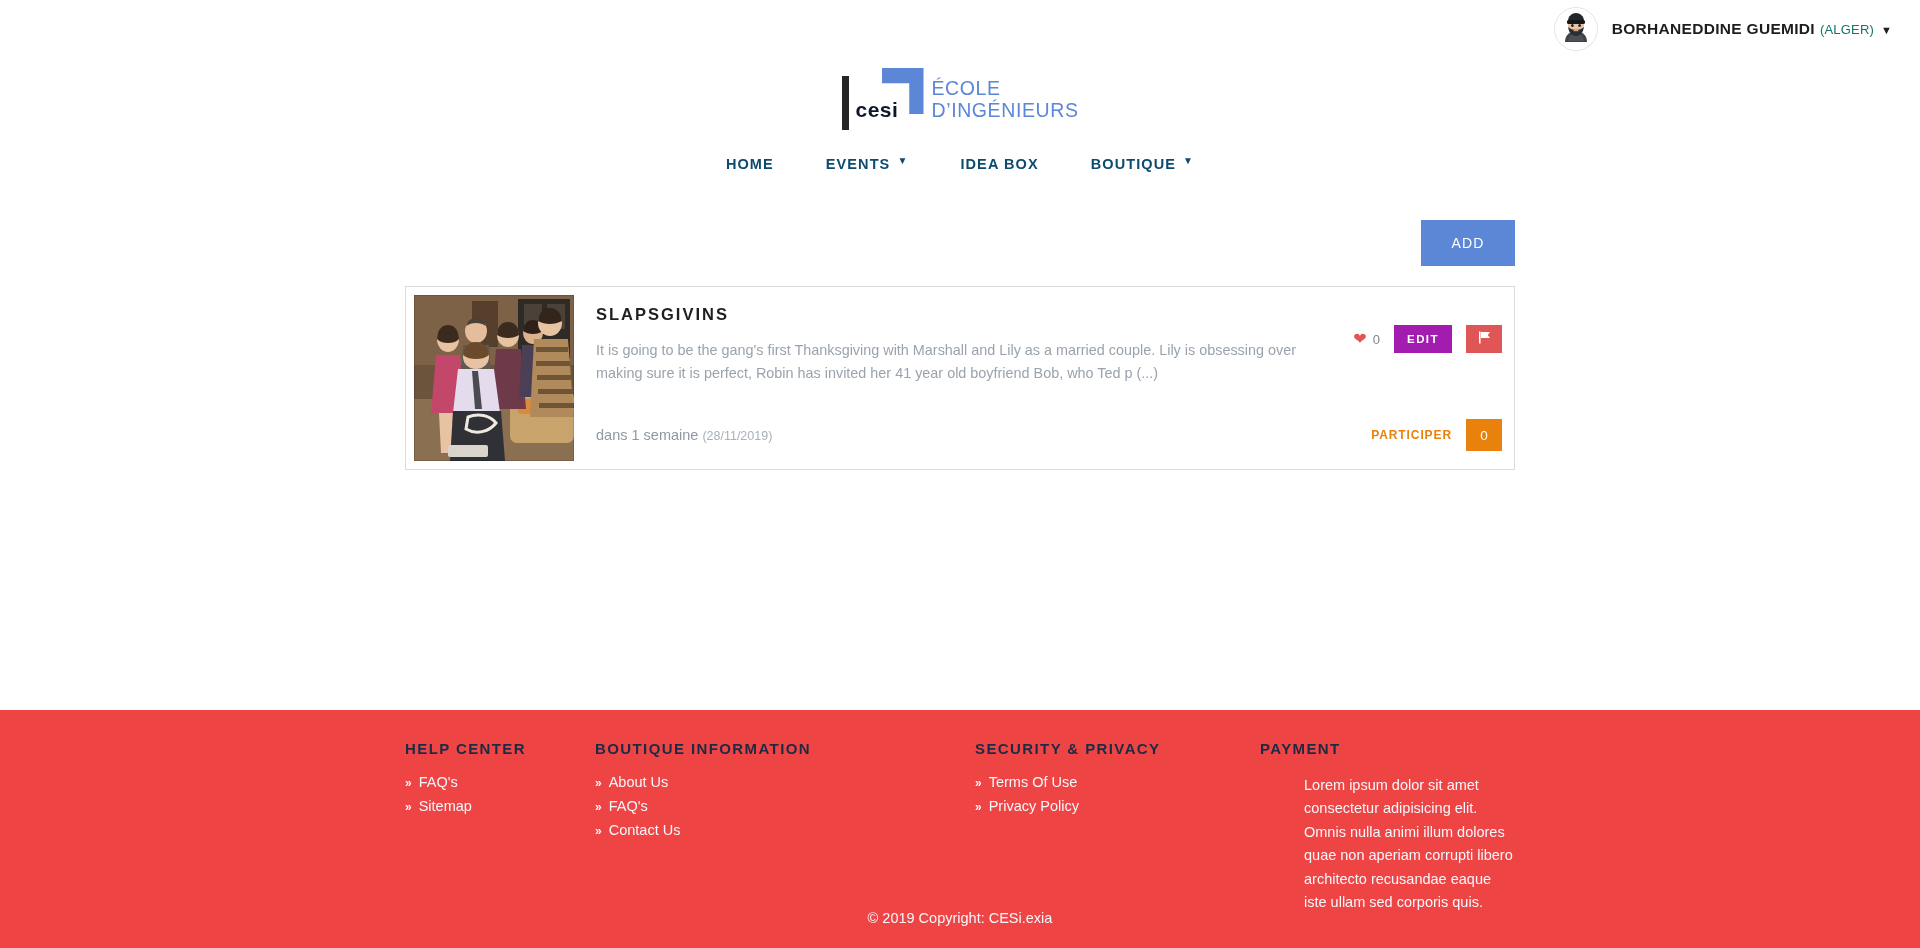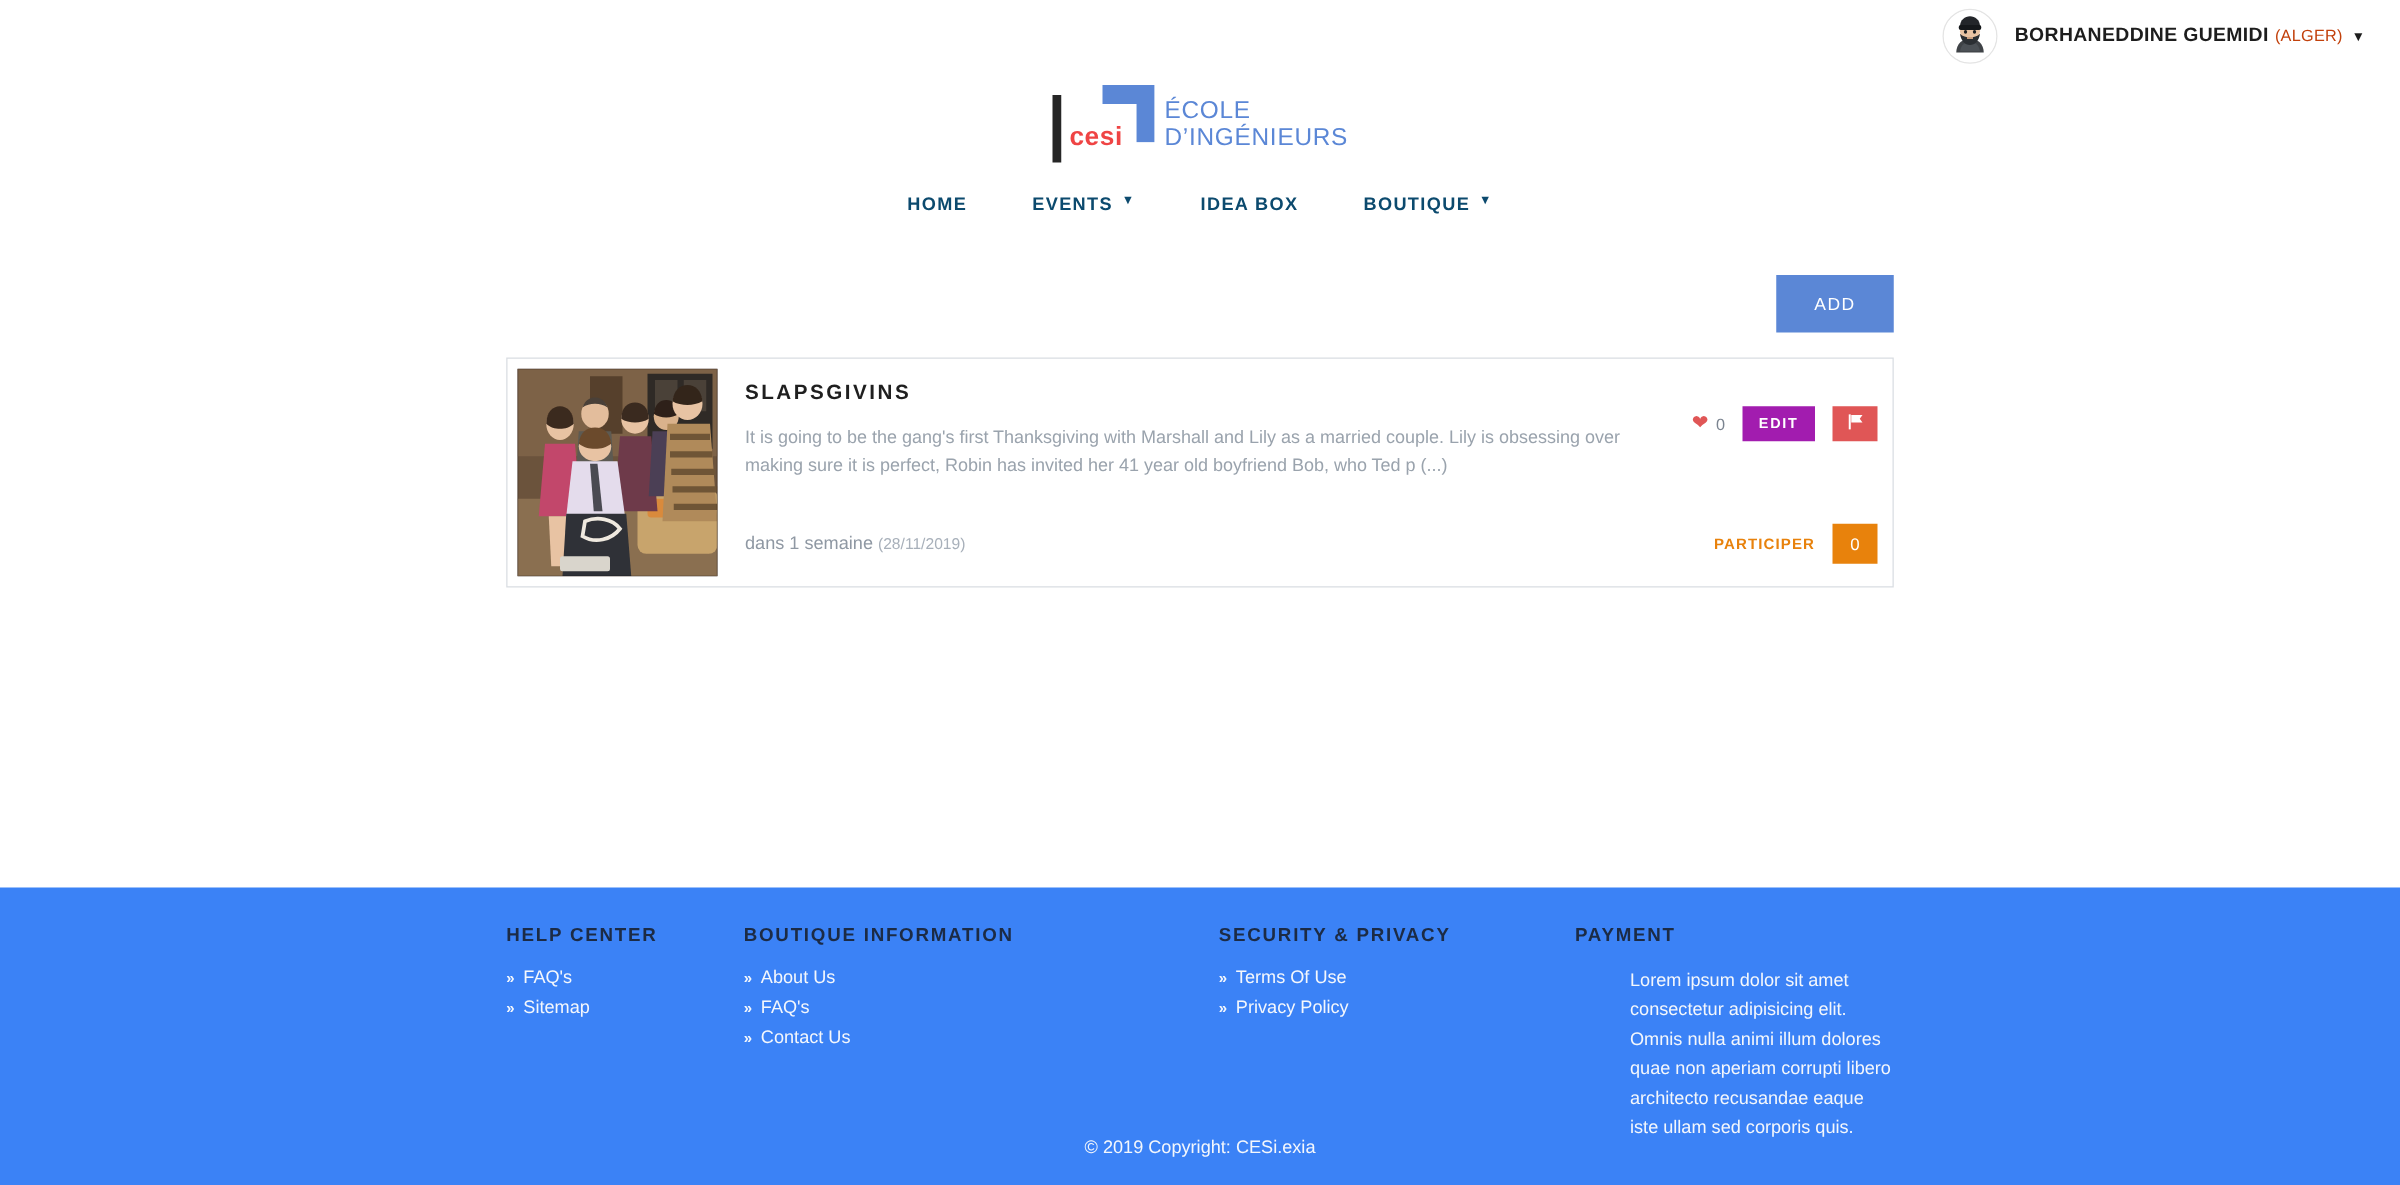--- a/index.html
+++ b/index.html
@@ -38,21 +38,21 @@
   }
   .avatar svg { display: block; }
   .user-name {
     font-size: 15.5px;
     font-weight: bold;
     letter-spacing: .3px;
     color: #1d1d1d;
   }
   .user-city {
     font-size: 13px;
-    color: #c2410c;
+    color: #0f766e;
     letter-spacing: .2px;
     margin-left: 5px;
   }
   .caret-down {
     margin-left: 7px;
     color: #1d1d1d;
     font-size: 11px;
     line-height: 1;
   }
 
@@ -67,21 +67,21 @@
     align-items: flex-end;
     height: 64px;
   }
   .logo-mark { position: relative; width: 82px; height: 62px; }
   .logo-bar {
     position: absolute; left: 0; top: 8px;
     width: 7px; height: 54px; background: #262626;
   }
   .logo-cesi {
     position: absolute; left: 14px; bottom: 10px;
-    font-size: 21px; font-weight: bold; color: #ef4444;
+    font-size: 21px; font-weight: bold; color: #0f172a;
     letter-spacing: .5px; line-height: 1;
   }
   .logo-hook {
     position: absolute; left: 40px; top: 0;
     width: 42px; height: 46px;
     background: #5b87d6;
     clip-path: polygon(0 0, 100% 0, 100% 100%, 66% 100%, 66% 33%, 0 33%);
   }
   .logo-text {
     margin-left: 8px; padding-bottom: 8px;
@@ -207,21 +207,21 @@
     width: 36px; height: 32px;
     background: #e8820c; color: #fff;
     display: flex; align-items: center; justify-content: center;
     font-size: 13.5px;
   }
 
   
   .footer {
     position: absolute;
     left: 0; right: 0; top: 710px; bottom: 0;
-    background: #3b82f6;
+    background: #ef4444;
     color: #fff;
   }
   .footer-cols {
     width: 1110px;
     margin: 0 auto;
     display: flex;
     padding-top: 30px;
     gap: 0;
   }
   .fcol { flex: 0 0 auto; }

